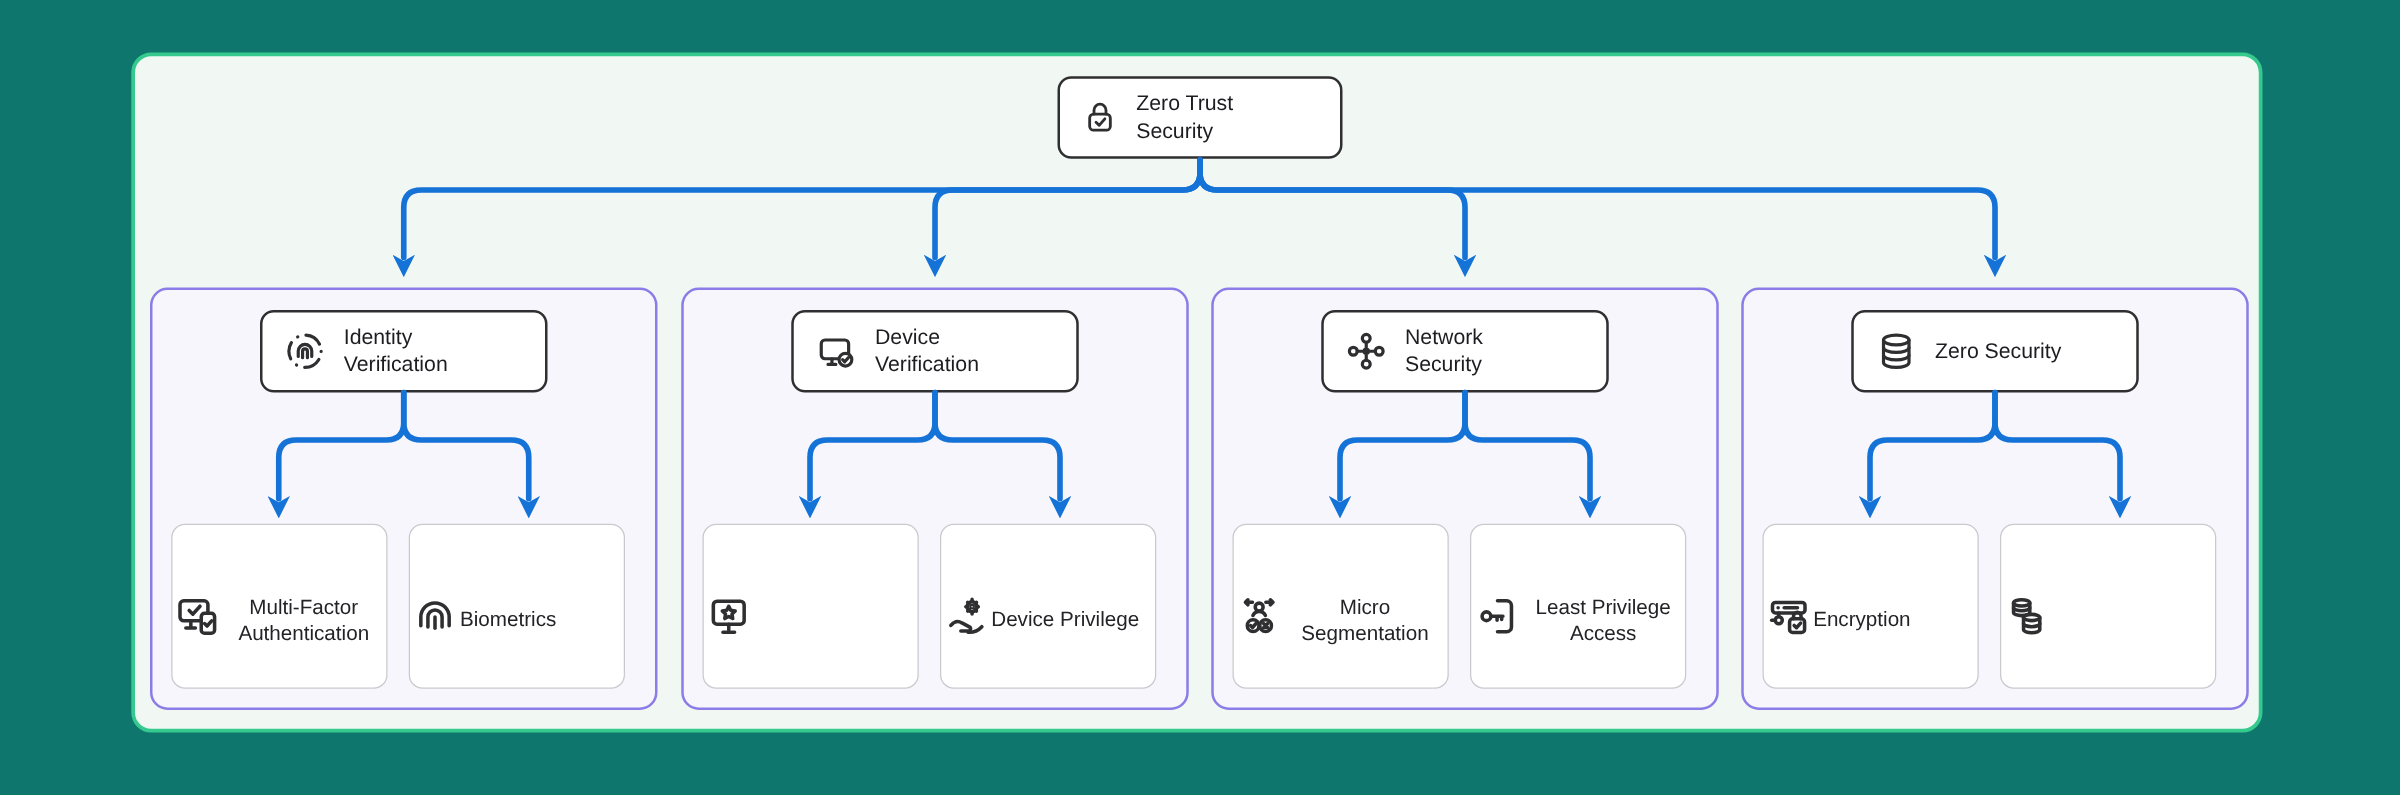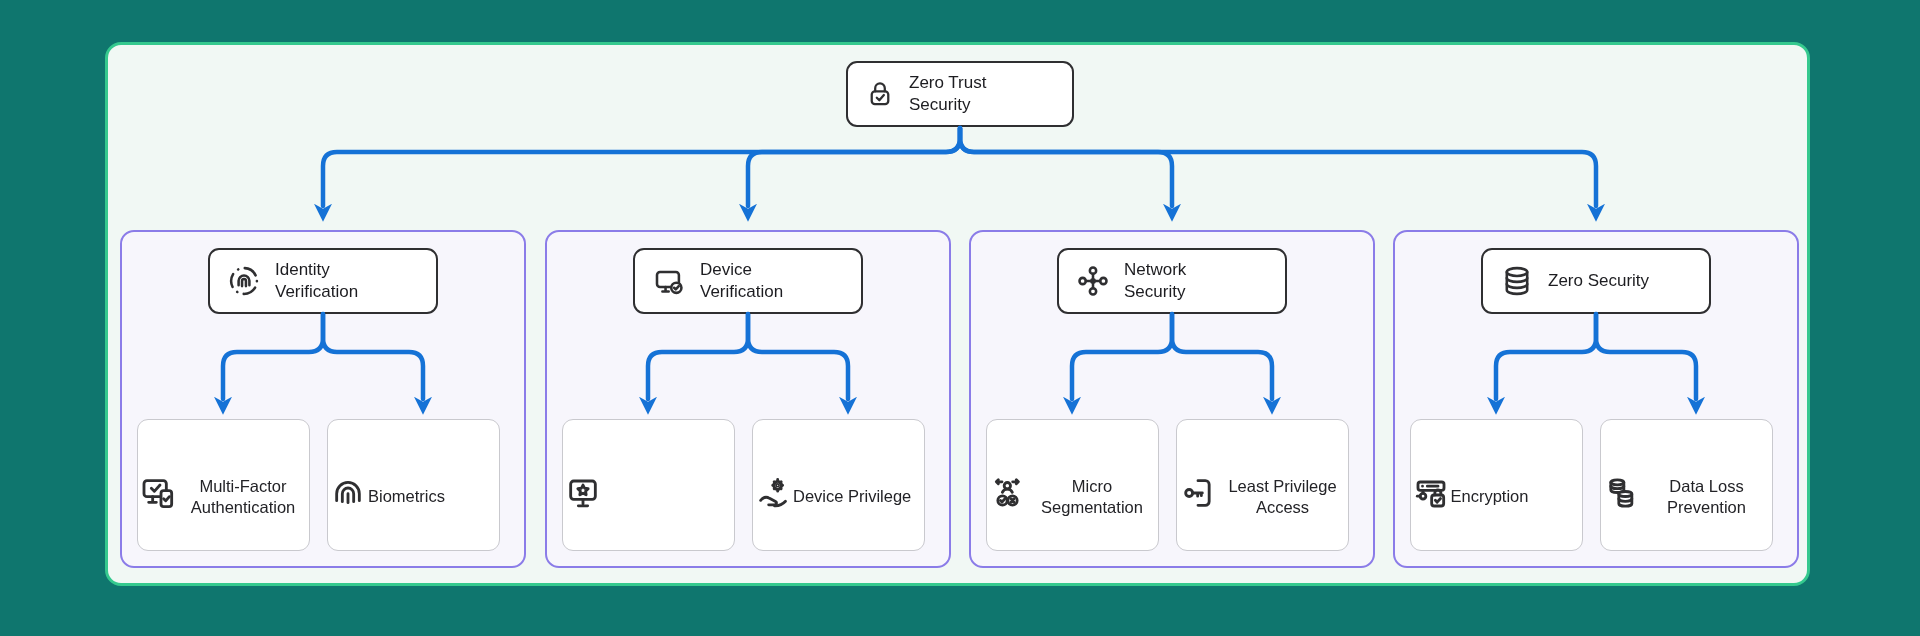--- a/index.html
+++ b/index.html
@@ -216,17 +216,16 @@
       <span class="icon">
         <svg viewBox="0 0 24 24" class="ic">
           <ellipse cx="9.8" cy="5.6" rx="3.9" ry="1.5"></ellipse>
           <path d="M5.9,5.6 v4.6 a3.9,1.5 0 0 0 7.8,0 v-4.6"></path>
           <path d="M5.9,7.9 a3.9,1.5 0 0 0 7.8,0"></path>
           <path d="M10.7,12.6 v5.8 a3.9,1.5 0 0 0 7.8,0 v-5.8" fill="#ffffff"></path>
           <ellipse cx="14.6" cy="12.6" rx="3.9" ry="1.5" fill="#ffffff"></ellipse>
           <path d="M10.7,15.5 a3.9,1.5 0 0 0 7.8,0"></path>
         </svg>
       </span>
-      <span class="clabel">Data Loss Prevention</span>
     </div>
   </div>
 
 </div>
 
 </body></html>

